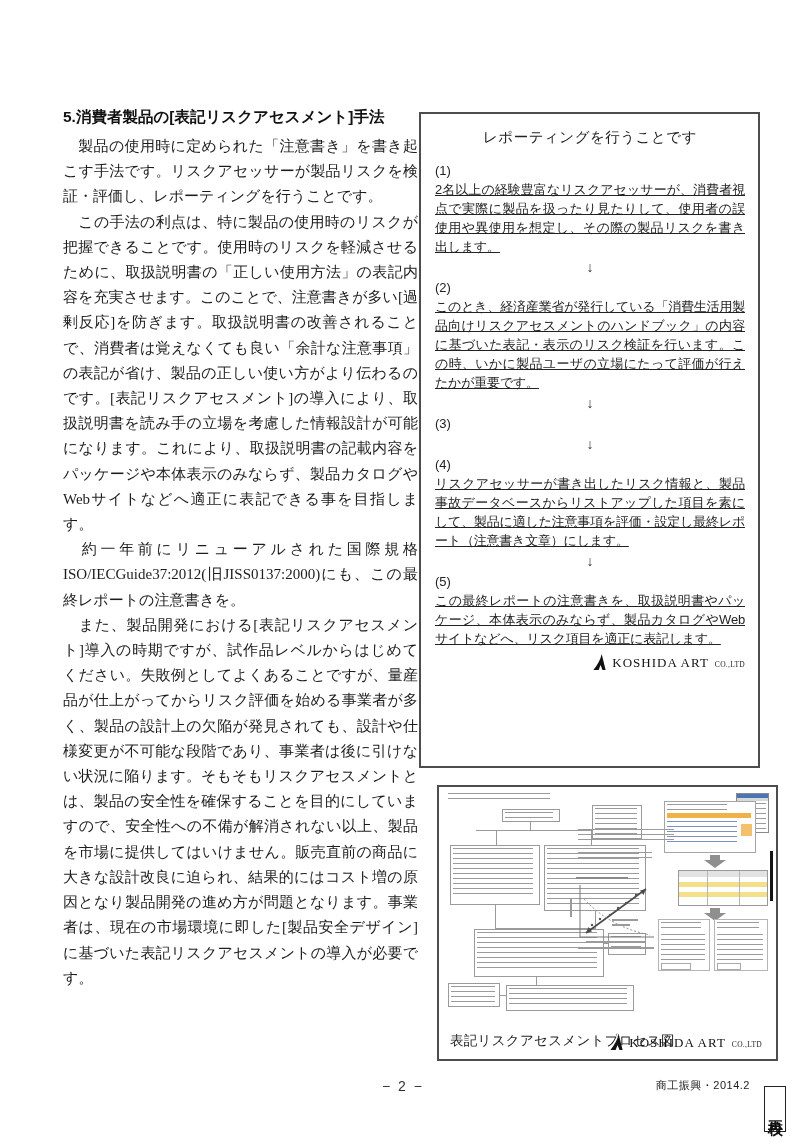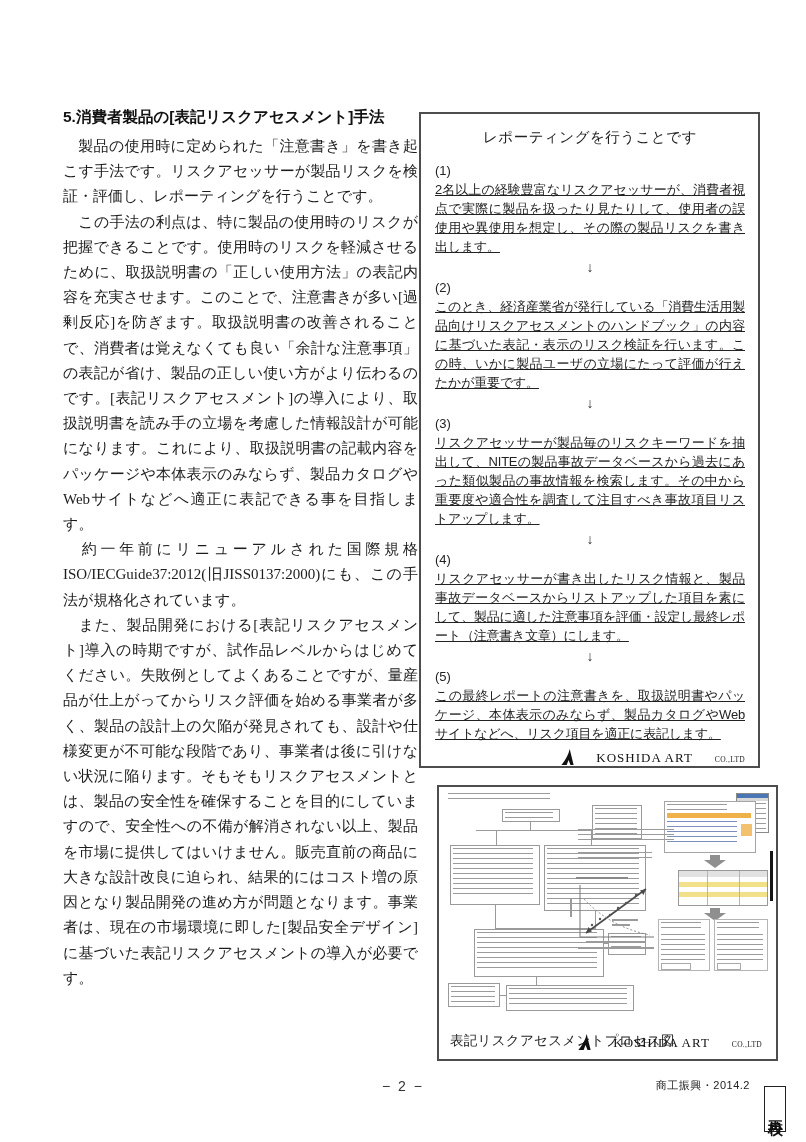--- a/index.html
+++ b/index.html
@@ -28,21 +28,21 @@
     border:2px solid var(--box-border,#4d4d4d);box-sizing:border-box;
     padding:12px 13px 8px 14px;background:#fff;
   }
   .flow-title{text-align:center;font-size:14.5px;color:#222;margin:2px 0 14px 0;letter-spacing:.5px;}
   .flow-step .num{font-size:13px;line-height:19px;color:#222;}
   .flow-step .text{font-size:13px;line-height:19px;color:#222;letter-spacing:-.2px;text-align:justify;text-decoration:underline;}
   .flow-arrow{text-align:center;font-size:14px;line-height:22px;color:#333;}
   .flow-steps > .flow-step:last-child .flow-arrow{display:none;}
   .flow-logo{display:flex;justify-content:flex-end;align-items:flex-end;gap:5px;margin-top:6px;}
 
-  .koshida-logo{display:flex;align-items:flex-end;gap:22px;}
+  .koshida-logo{display:flex;align-items:flex-end;gap:6px;}
   .koshida-logo .mark{width:13px;height:16px;}
   .koshida-logo .name{
     font-family:"Liberation Serif","DejaVu Serif",serif;
     font-size:13px;letter-spacing:1px;color:#111;line-height:14px;
   }
   .koshida-logo .suffix{
     font-family:"Liberation Serif","DejaVu Serif",serif;
     font-size:7.5px;color:#222;line-height:11px;letter-spacing:.3px;
   }
 
@@ -83,21 +83,21 @@
 <div class="page">
 
   <div class="left-col">
     <h2 class="article-title">5.消費者製品の[表記リスクアセスメント]手法</h2>
     <div class="body-text">
 
         <p>　製品の使用時に定められた「注意書き」を書き起こす手法です。リスクアセッサーが製品リスクを検証・評価し、レポーティングを行うことです。</p>
 
         <p>　この手法の利点は、特に製品の使用時のリスクが把握できることです。使用時のリスクを軽減させるために、取扱説明書の「正しい使用方法」の表記内容を充実させます。このことで、注意書きが多い[過剰反応]を防ぎます。取扱説明書の改善されることで、消費者は覚えなくても良い「余計な注意事項」の表記が省け、製品の正しい使い方がより伝わるのです。[表記リスクアセスメント]の導入により、取扱説明書を読み手の立場を考慮した情報設計が可能になります。これにより、取扱説明書の記載内容をパッケージや本体表示のみならず、製品カタログやWebサイトなどへ適正に表記できる事を目指します。</p>
 
-        <p>　約一年前にリニューアルされた国際規格ISO/IECGuide37:2012(旧JISS0137:2000)にも、この手法が規格化されています。</p>
+        <p>　約一年前にリニューアルされた国際規格ISO/IECGuide37:2012(旧JISS0137:2000)にも、この最終レポートの注意書きを。</p>
 
         <p>　また、製品開発における[表記リスクアセスメント]導入の時期ですが、試作品レベルからはじめてください。失敗例としてよくあることですが、量産品が仕上がってからリスク評価を始める事業者が多く、製品の設計上の欠陥が発見されても、設計や仕様変更が不可能な段階であり、事業者は後に引けない状況に陥ります。そもそもリスクアセスメントとは、製品の安全性を確保することを目的にしていますので、安全性への不備が解消されない以上、製品を市場に提供してはいけません。販売直前の商品に大きな設計改良に迫られ、結果的にはコスト増の原因となり製品開発の進め方が問題となります。事業者は、現在の市場環境に即した[製品安全デザイン]に基づいた表記リスクアセスメントの導入が必要です。</p>
 
       </div>
   </div>
 
   <div class="flow-box">
     <div class="flow-title">レポーティングを行うことです</div>
     <div class="flow-steps">
 
@@ -108,21 +108,20 @@
         </div>
 
         <div class="flow-step">
           <div class="num">(2)</div>
           <div class="text">このとき、経済産業省が発行している「消費生活用製品向けリスクアセスメントのハンドブック」の内容に基づいた表記・表示のリスク検証を行います。この時、いかに製品ユーザの立場にたって評価が行えたかが重要です。</div>
           <div class="flow-arrow">↓</div>
         </div>
 
         <div class="flow-step">
           <div class="num">(3)</div>
-          <div class="text">リスクアセッサーが製品毎のリスクキーワードを抽出して、NITEの製品事故データベースから過去にあった類似製品の事故情報を検索します。その中から重要度や適合性を調査して注目すべき事故項目リストアップします。</div>
           <div class="flow-arrow">↓</div>
         </div>
 
         <div class="flow-step">
           <div class="num">(4)</div>
           <div class="text">リスクアセッサーが書き出したリスク情報と、製品事故データベースからリストアップした項目を素にして、製品に適した注意事項を評価・設定し最終レポート（注意書き文章）にします。</div>
           <div class="flow-arrow">↓</div>
         </div>
 
         <div class="flow-step">

